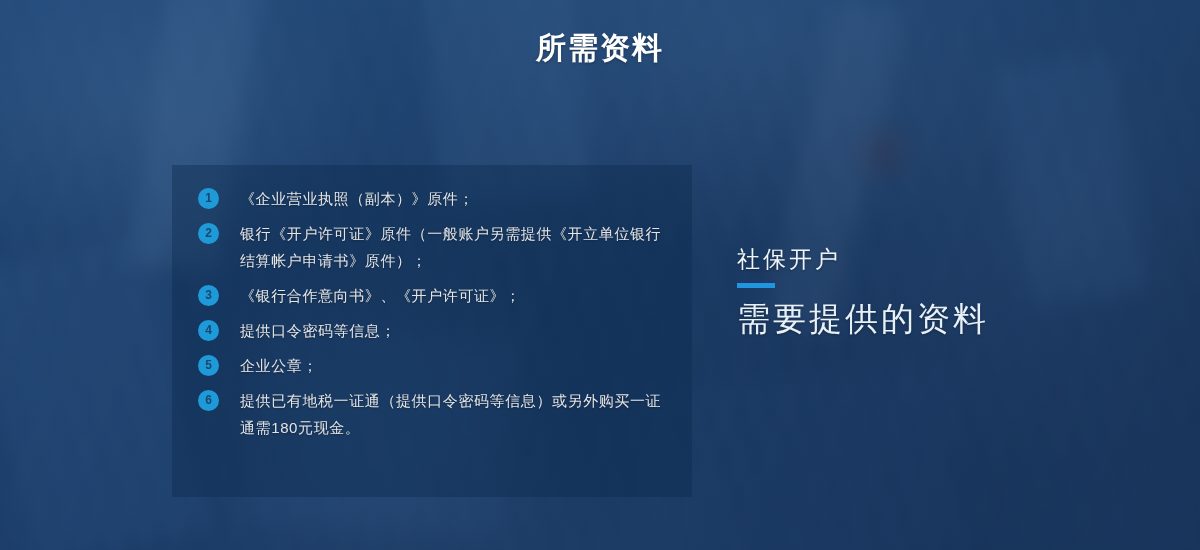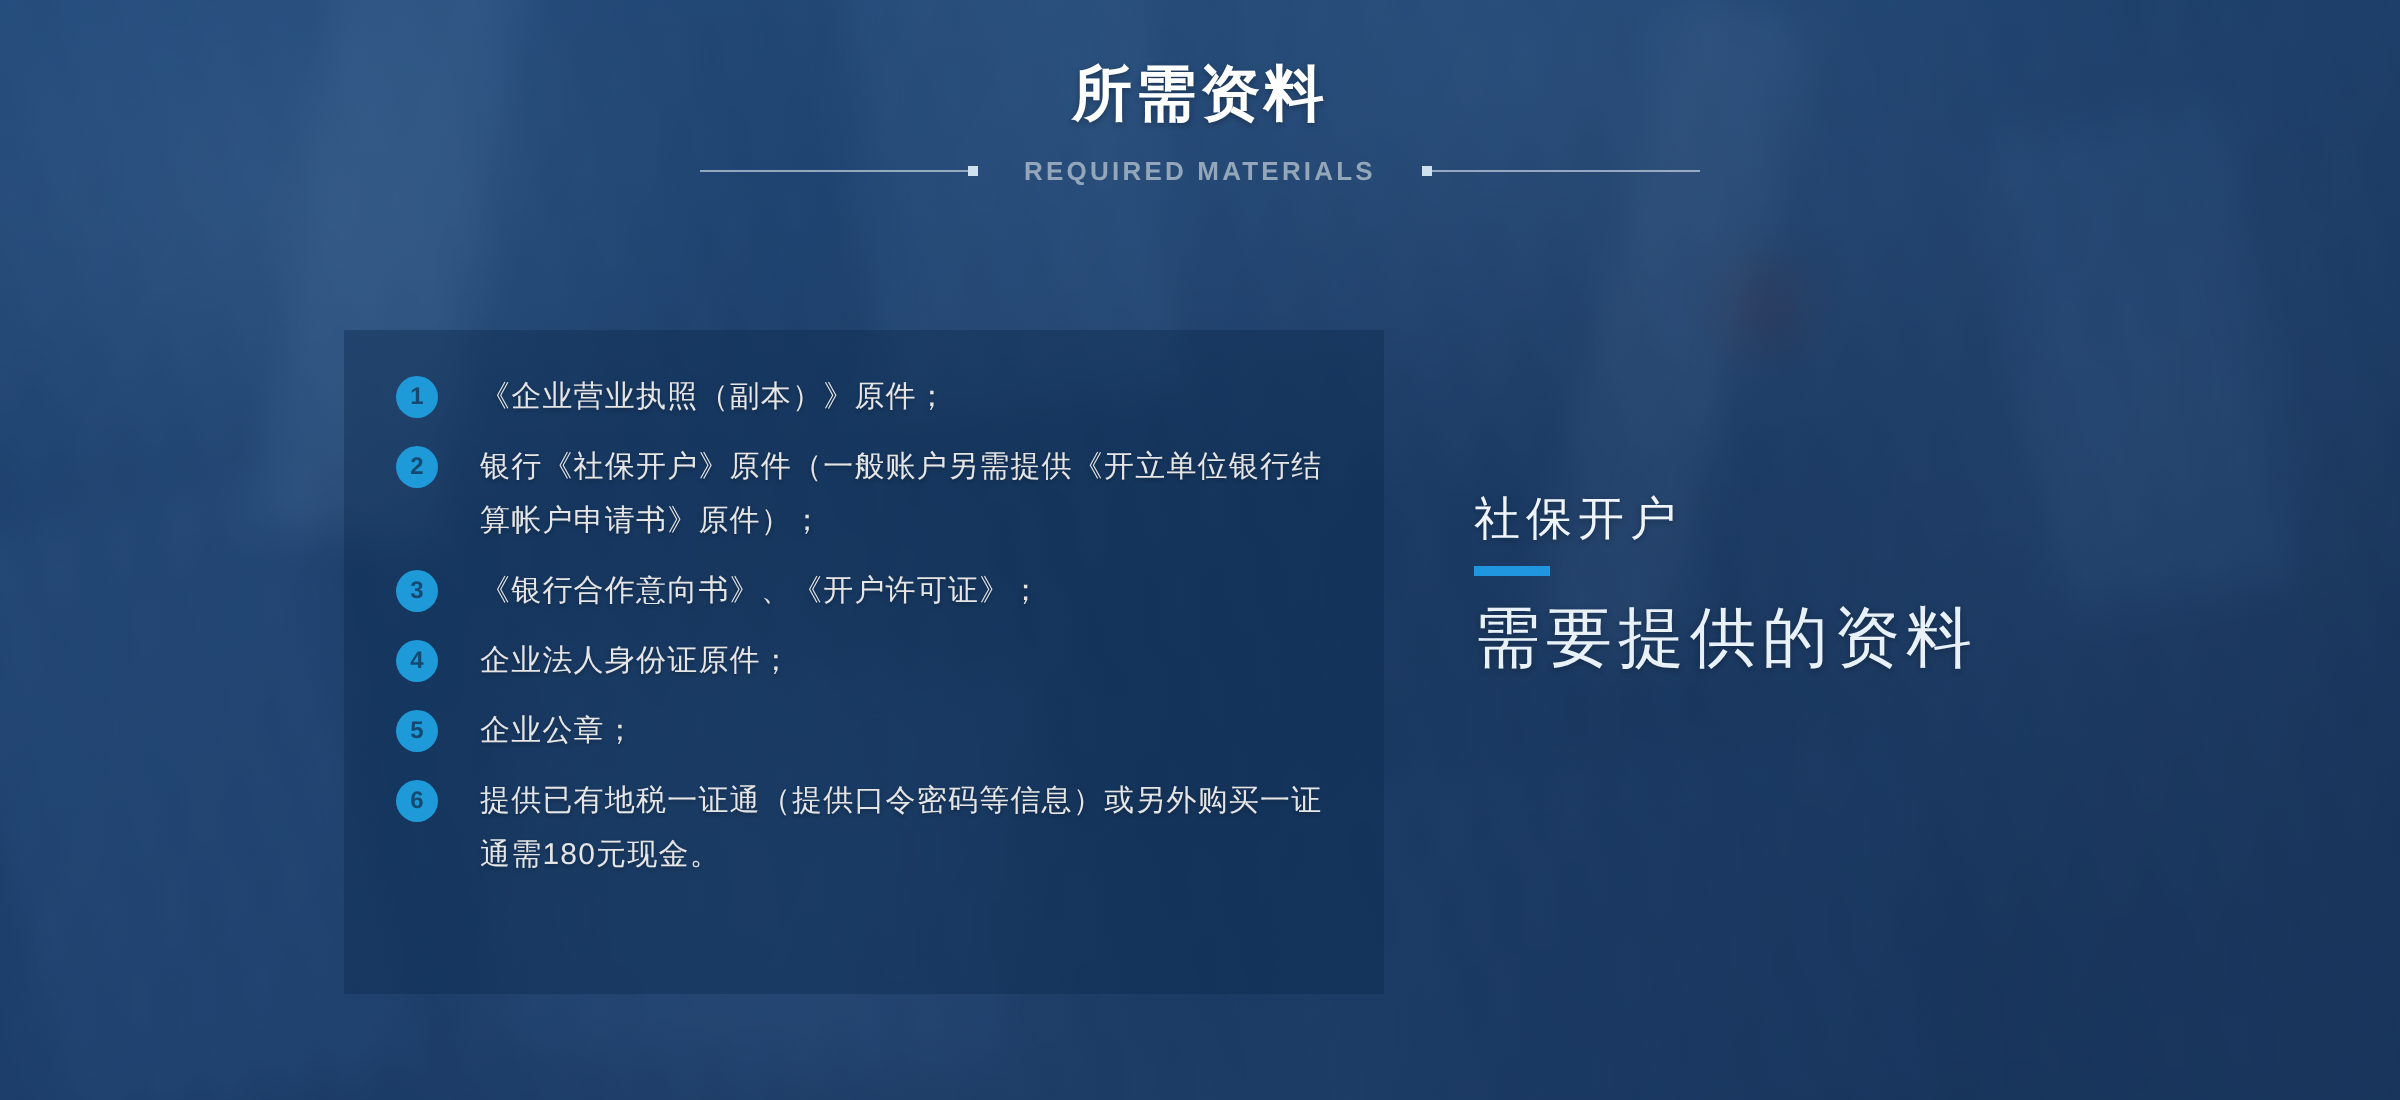--- a/index.html
+++ b/index.html
@@ -217,44 +217,39 @@
   <div class="bg-obj o5"></div>
   <div class="bg-obj o6"></div>
   <div class="bg-obj o7"></div>
   <div class="bg-obj o8"></div>
   <div class="bg-obj o9"></div>
   <div class="bg-tint"></div>
   <div class="bg-tint2"></div>
 
   <div class="header">
     <div class="header-title">所需资料</div>
-    <div class="header-sub-row">
-      <span class="rule left"></span>
-      <span class="header-subtitle">REQUIRED MATERIALS</span>
-      <span class="rule right"></span>
-    </div>
   </div>
 
   <div class="panel">
     <ul class="list">
       <li class="list-item">
         <span class="badge">1</span>
         <span class="item-text">《企业营业执照（副本）》原件；</span>
       </li>
       <li class="list-item">
         <span class="badge">2</span>
-        <span class="item-text">银行《社保开户》原件（一般账户另需提供《开立单位银行结算帐户申请书》原件）；</span>
+        <span class="item-text">银行《开户许可证》原件（一般账户另需提供《开立单位银行结算帐户申请书》原件）；</span>
       </li>
       <li class="list-item">
         <span class="badge">3</span>
         <span class="item-text">《银行合作意向书》、《开户许可证》；</span>
       </li>
       <li class="list-item">
         <span class="badge">4</span>
-        <span class="item-text">企业法人身份证原件；</span>
+        <span class="item-text">提供口令密码等信息；</span>
       </li>
       <li class="list-item">
         <span class="badge">5</span>
         <span class="item-text">企业公章；</span>
       </li>
       <li class="list-item">
         <span class="badge">6</span>
         <span class="item-text">提供已有地税一证通（提供口令密码等信息）或另外购买一证通需180元现金。</span>
       </li>
     </ul>

